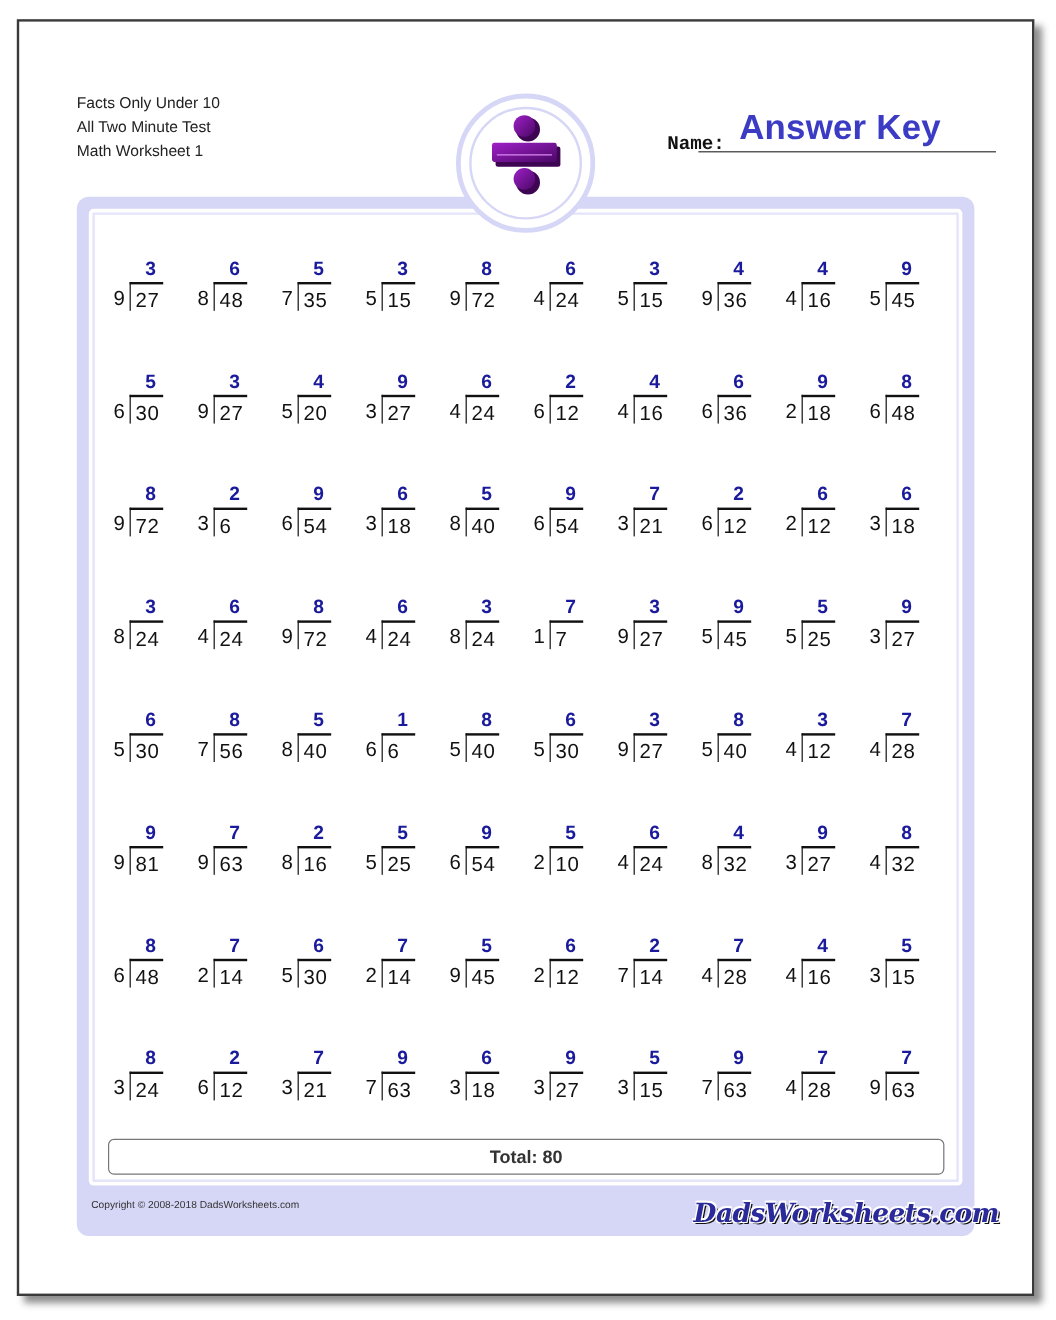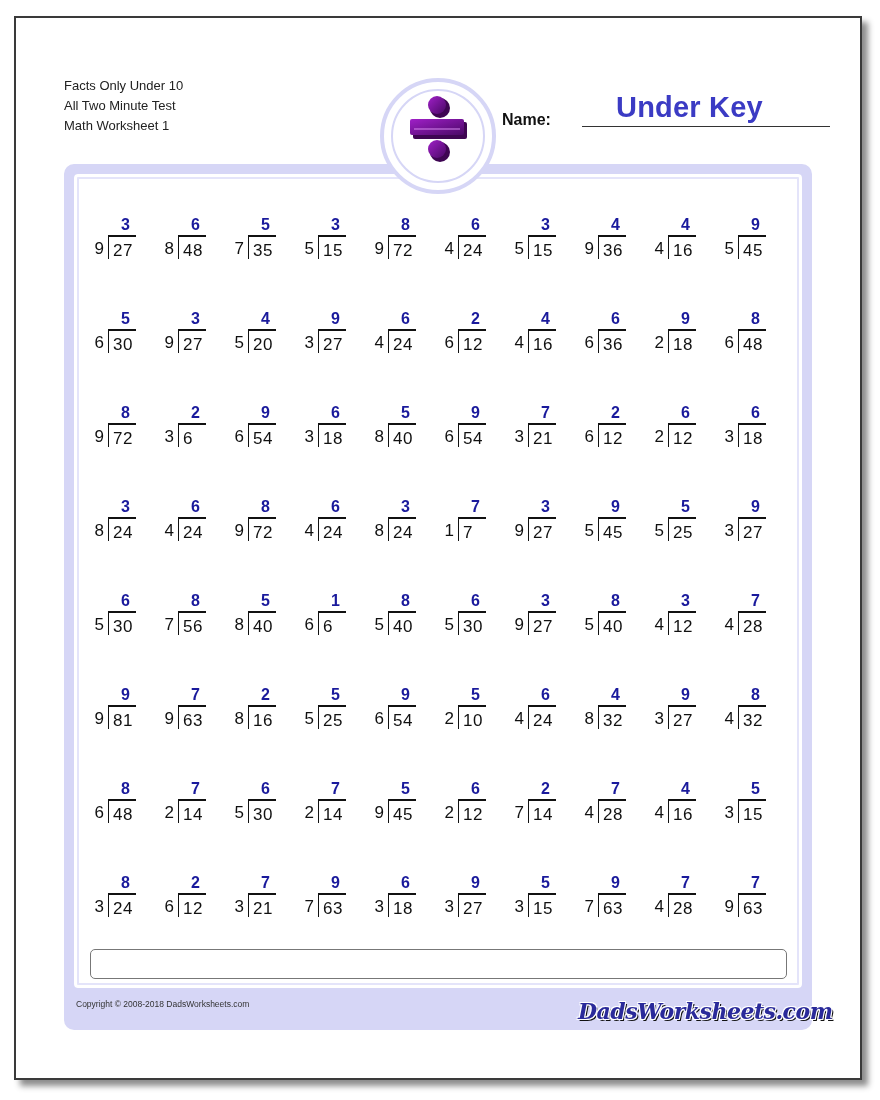--- a/index.html
+++ b/index.html
@@ -5,21 +5,21 @@
   html, body { margin:0; padding:0; background:#ffffff; }
   body { width:880px; height:1100px; position:relative; overflow:hidden; font-family:"Liberation Sans", sans-serif; }
   .page {
     position:absolute; left:14px; top:16px; width:848px; height:1064px;
     border:2px solid #3a3a3a; background:#fff;
     box-shadow: 6px 6px 6px rgba(0,0,0,0.45);
     box-sizing:border-box;
   }
   .header-lines { position:absolute; left:64px; top:76px; font-size:13px; line-height:20px; color:#222; }
   .header-lines div { white-space:nowrap; }
-  .name-label { position:absolute; left:502px; top:111px; font-weight:bold; font-size:16px; color:#111; }
+  .name-label { position:absolute; left:556px; top:111px; font-weight:bold; font-size:16px; color:#111;font-family:Liberation Mono, monospace; }
   .name-line { position:absolute; left:582px; top:126px; width:248px; height:0; border-top:1.5px solid #333; }
   .answer-key { position:absolute; left:616px; top:91px; font-weight:bold; font-size:29px; color:#3b3bc4; letter-spacing:0.2px; }
 
   .frame-outer {
     position:absolute; left:64px; top:164px; width:748px; height:866px;
     background:#d6d6f6; border-radius:10px;
   }
   .frame-inner {
     position:absolute; left:72px; top:172px; width:732px; height:818px;
     background:#fff; border:2px solid #d6d6f6; border-radius:6px; box-sizing:border-box;
@@ -63,21 +63,21 @@
 <div class="page"></div>
 
 <div class="header-lines">
   <div>Facts Only Under 10</div>
   <div>All Two Minute Test</div>
   <div>Math Worksheet 1</div>
 </div>
 
 <div class="name-label">Name:</div>
 <div class="name-line"></div>
-<div class="answer-key">Under Key</div>
+<div class="answer-key">Answer Key</div>
 
 <div class="frame-outer"></div>
 <div class="frame-inner"></div>
 
 <div class="logo-circle-outer">
   <div class="logo-circle-inner"></div>
   <svg class="logo-svg" width="72" height="80" viewBox="0 0 72 80">
     <defs>
       <linearGradient id="lg" x1="0" y1="0" x2="1" y2="1">
         <stop offset="0" stop-color="#a020c8"></stop>
@@ -667,18 +667,19 @@
         <div class="ans">7</div>
         <div class="divisor">9</div>
         <div class="bracket" style="left: 24px;">
           <div class="dividend">63</div>
         </div>
       </div>
     </div>
   </div>
 
 <div class="score-bar">
+  <div class="score-cell">Total: 80</div>
 </div>
 
 <div class="footer-copy">
   <div>Copyright © 2008-2018 DadsWorksheets.com</div>
 </div>
 <div class="footer-brand">DadsWorksheets.com</div>
 
 </body></html>

